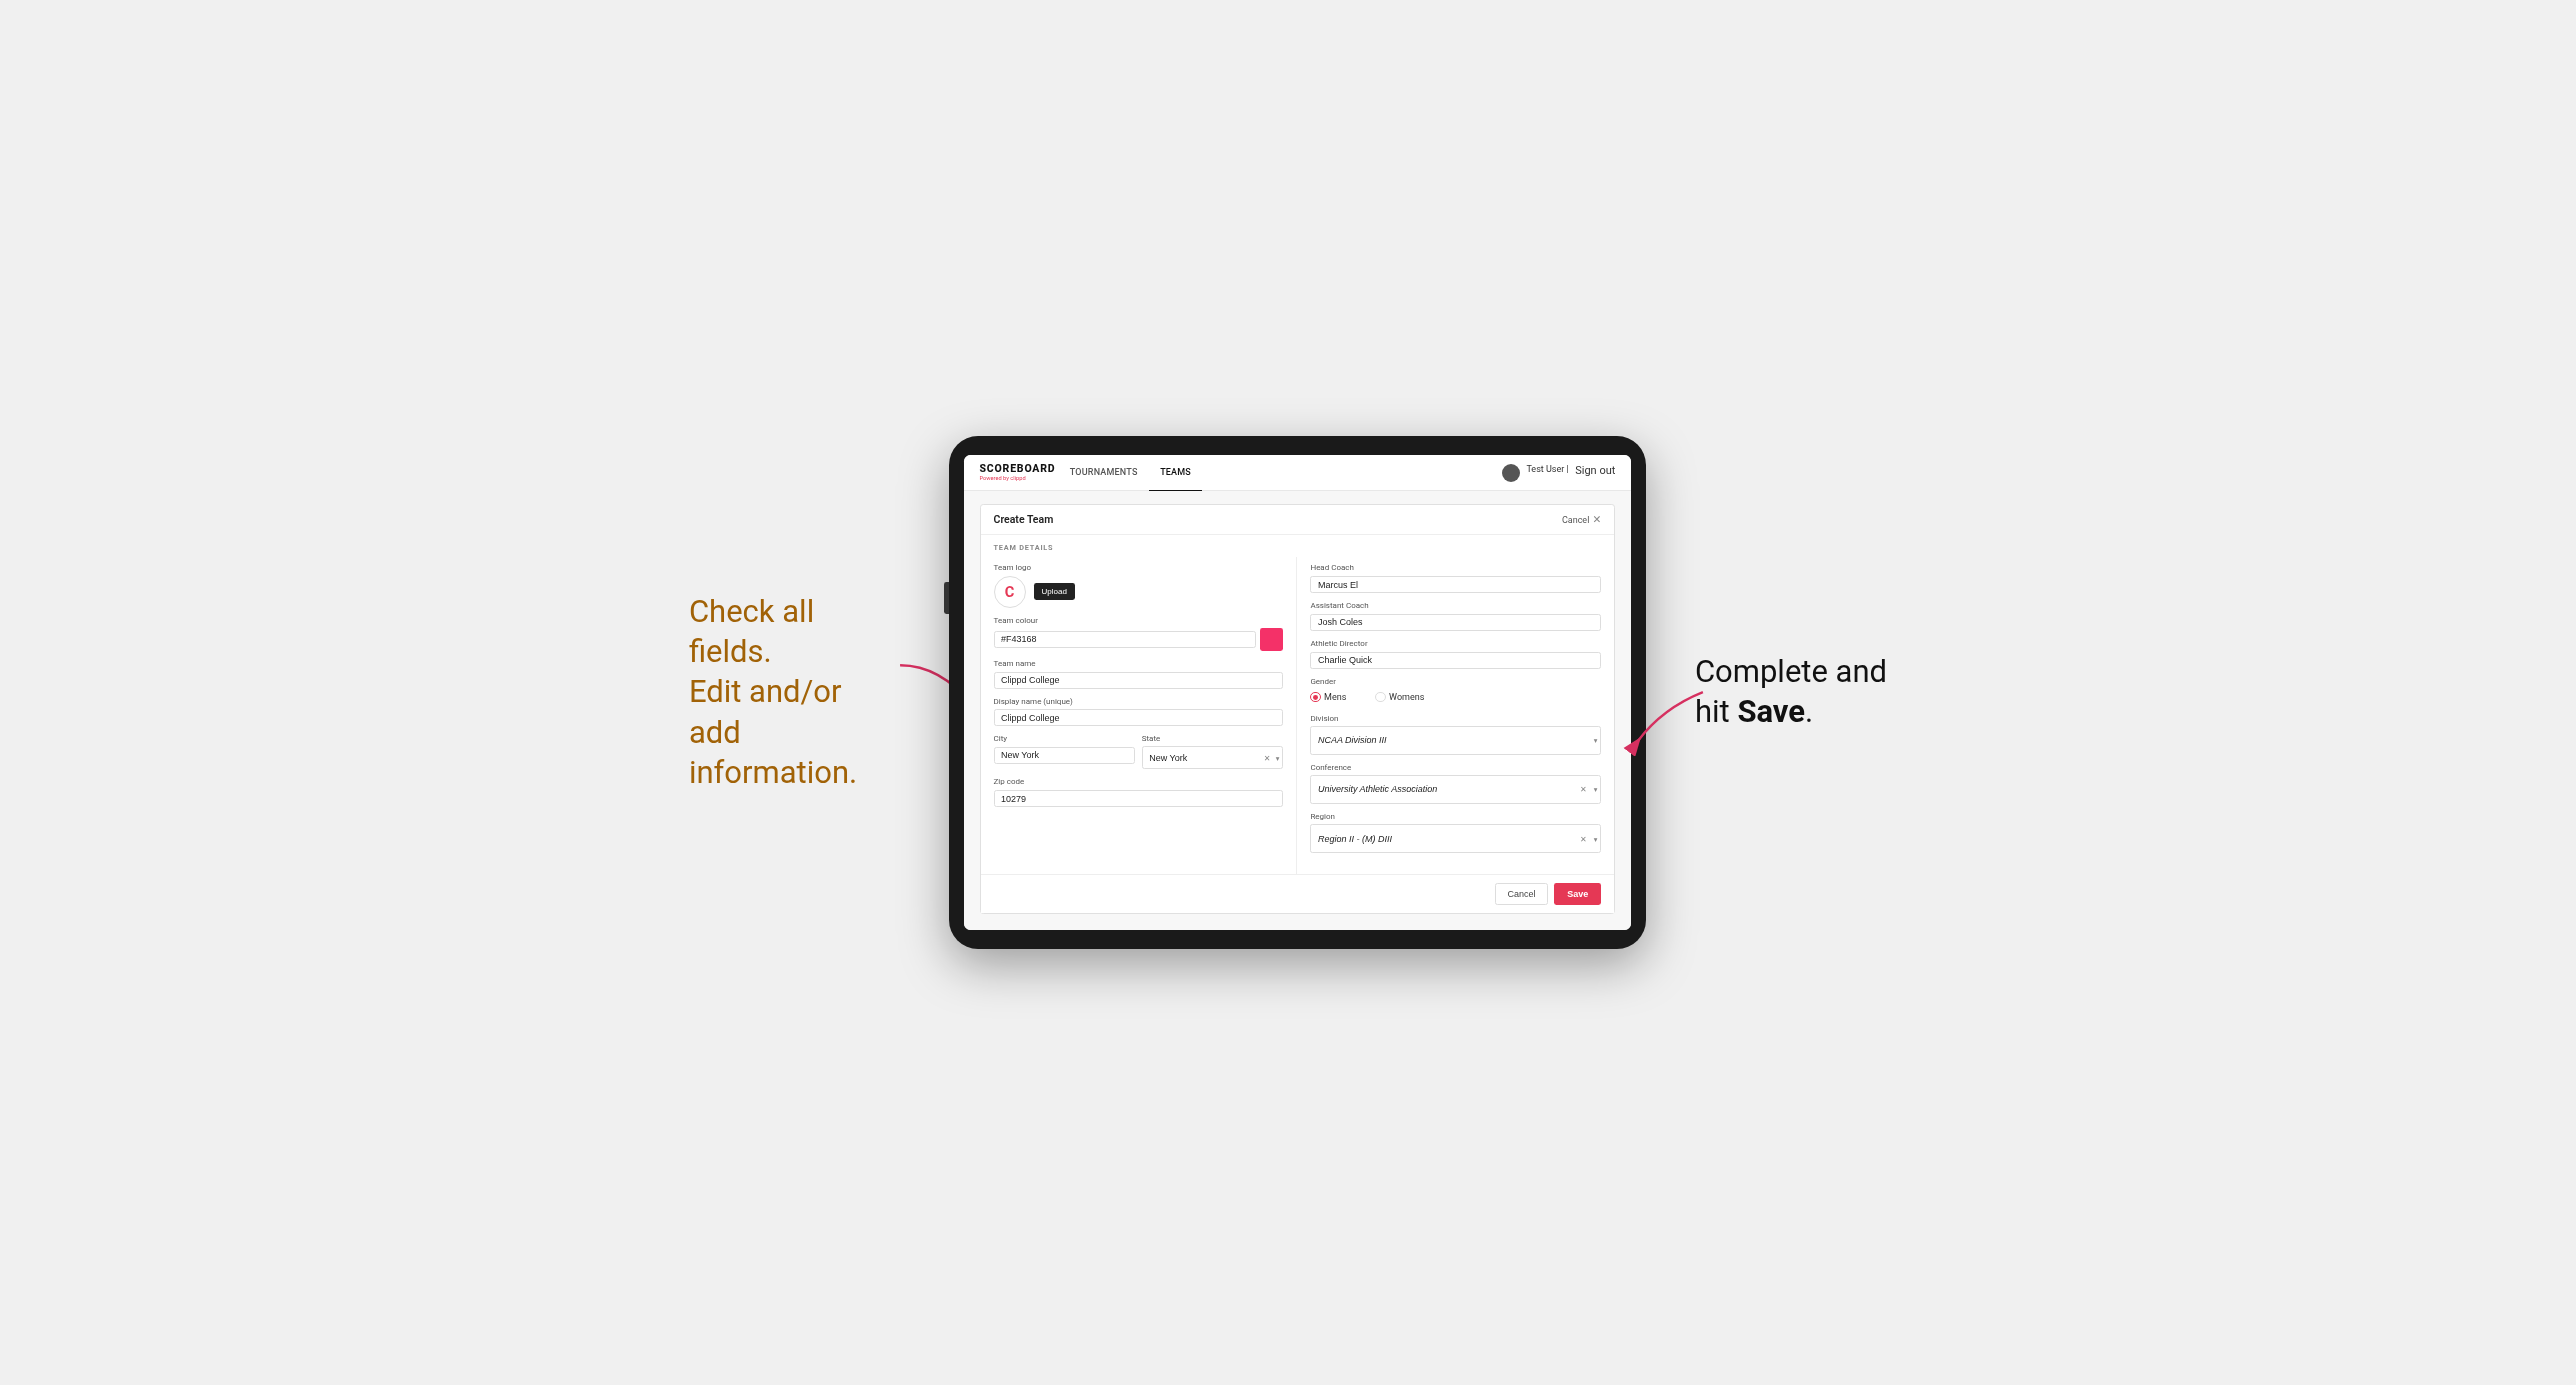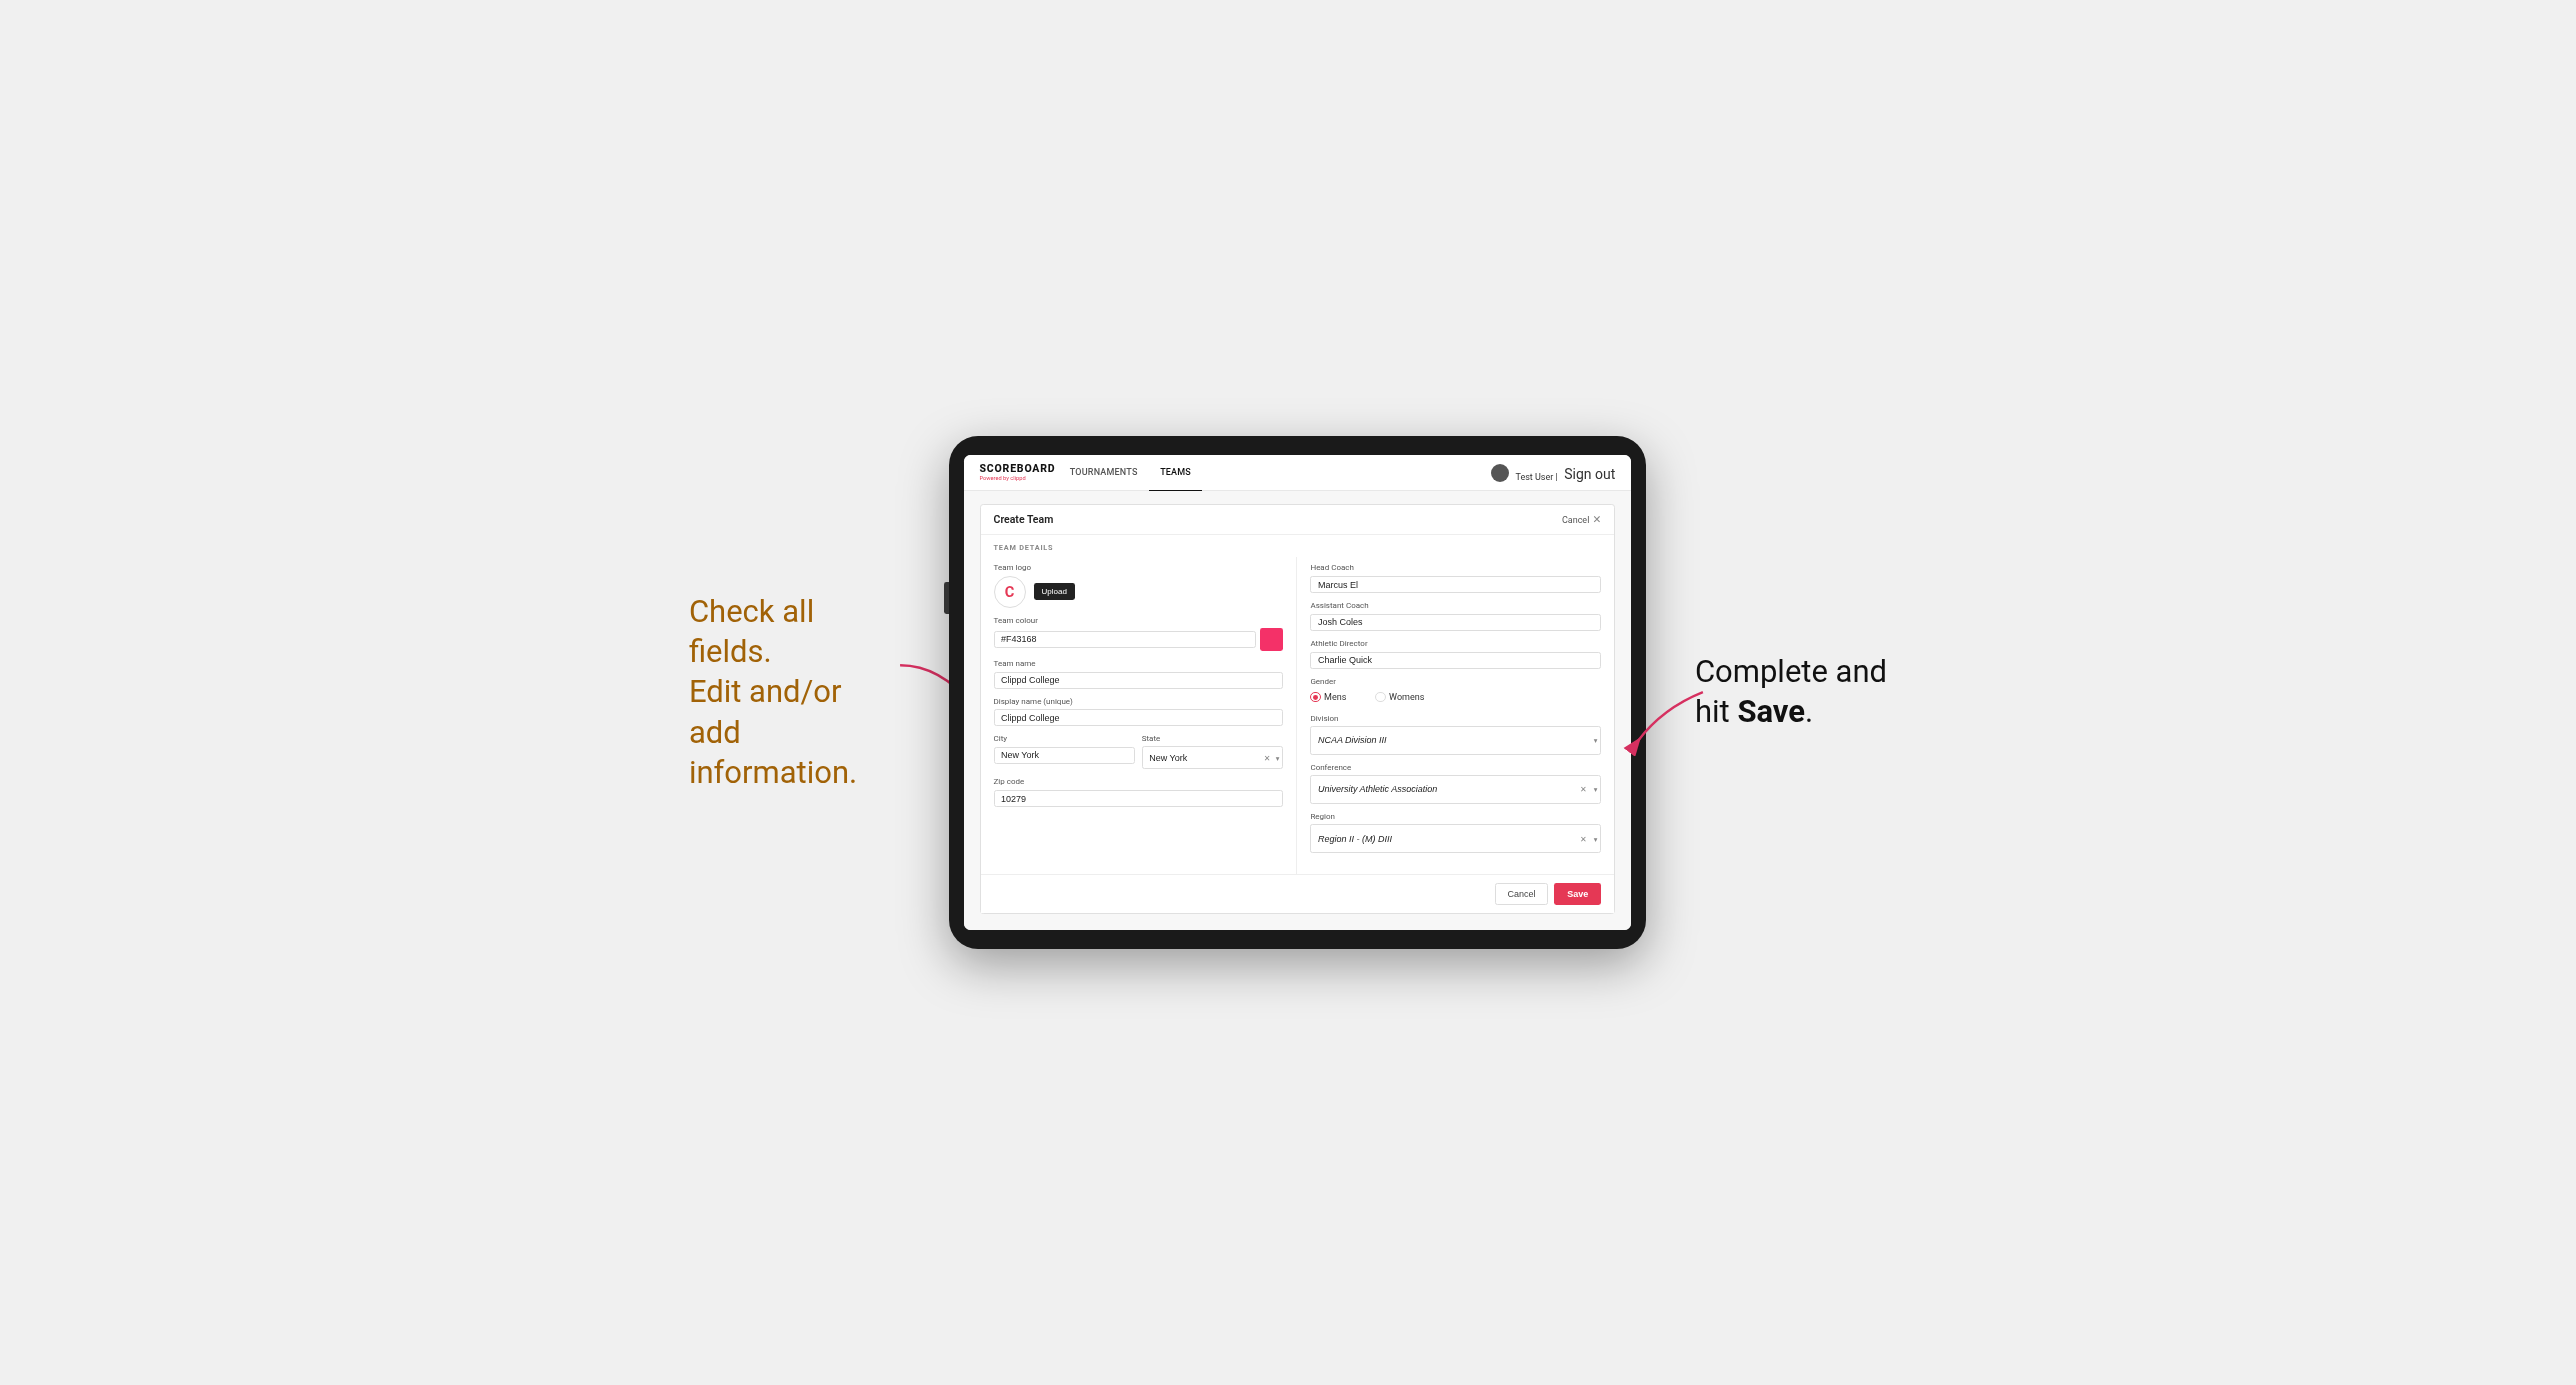--- a/index.html
+++ b/index.html
@@ -99,36 +99,36 @@
       font-weight: 500;
       letter-spacing: 0.2px;
       border-bottom: 1.6px solid transparent;
     }
     .nav-tab.active {
       color: #111;
       border-bottom: 1.6px solid #111;
     }
     .nav-user {
       display: flex;
-      align-items: flex-end;
+      align-items: flex-start;
       gap: 6.5px;
       margin-left: auto;
     }
     .nav-avatar {
       width: 18px;
       height: 18px;
       background: #555;
       border-radius: 50%;
     }
     .nav-user-text {
       font-size: 9px;
       color: #333;
     }
     .nav-signout {
-      font-size: 14px;
+      font-size: 11px;
       color: #333;
       cursor: pointer;
     }
 
     
     .main-content {
       background: #f7f7f7;
       padding: 13px 16px 16px;
       min-height: 405px;
     }

